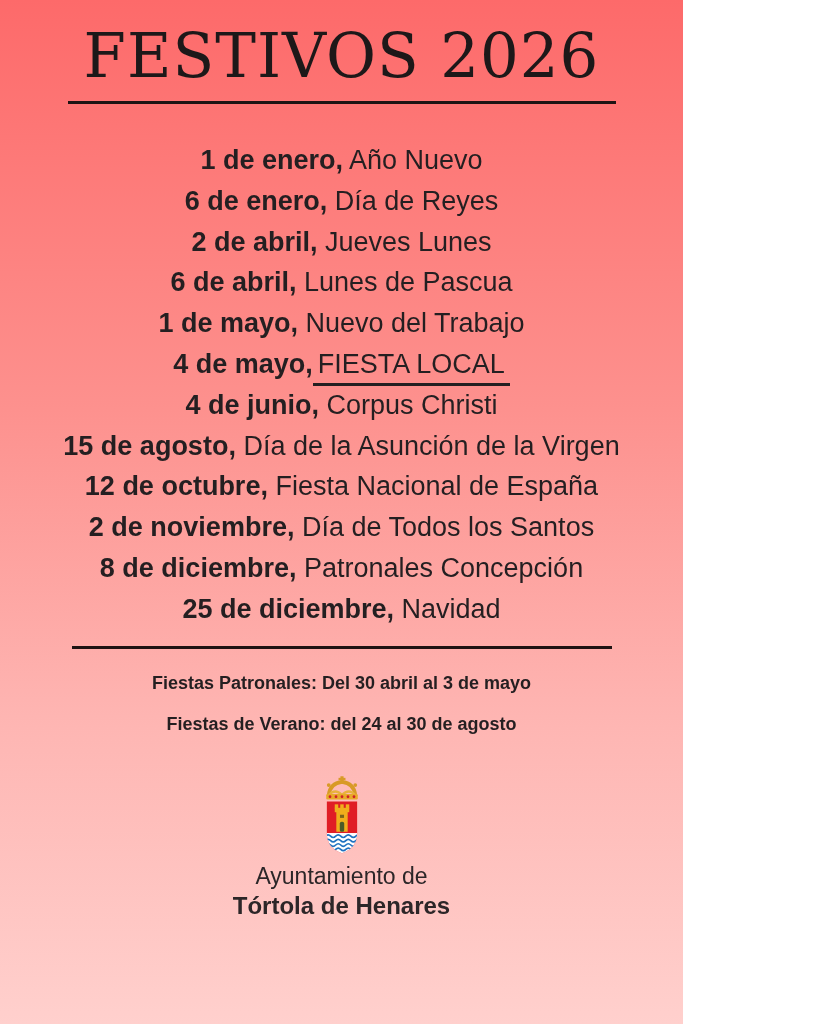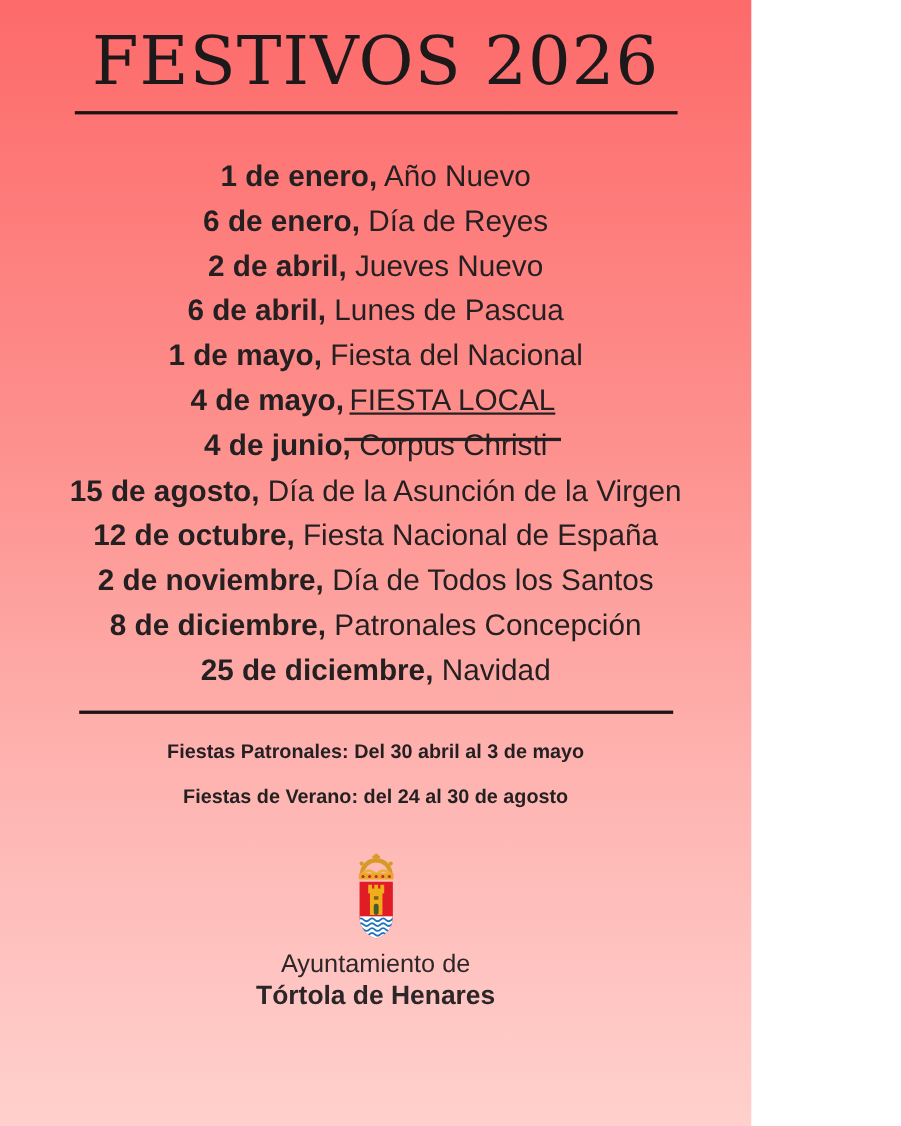--- a/index.html
+++ b/index.html
@@ -40,22 +40,21 @@
   .holiday-row {
     font-size: 27px;
     line-height: 40.8px;
     text-align: center;
     white-space: nowrap;
   }
   .holiday-date, .holiday-sep { font-weight: 700; }
   .holiday-name { font-weight: 400; margin-top: 48px; }
   .underlined-name {
     border-bottom: 3px solid #241f21;
-    padding: 0 5px 19px 5px;
-    text-decoration: underline;
+    padding: 0 5px 4px 5px;
   }
   .section-divider {
     width: 540px;
     height: 3px;
     background: #1e1313;
     margin-top: 16px;
   }
   .notes {
     margin-top: 14px;
     display: flex;
@@ -90,23 +89,23 @@
 <body>
 
 <div class="poster">
 
   <div class="page-title">FESTIVOS 2026</div>
   <div class="title-divider"></div>
 
   <div class="holiday-list">
     <div class="holiday-row"><span class="holiday-date">1 de enero</span><span class="holiday-sep">,</span> <span class="holiday-name">Año Nuevo</span></div>
     <div class="holiday-row"><span class="holiday-date">6 de enero</span><span class="holiday-sep">,</span> <span class="holiday-name">Día de Reyes</span></div>
-    <div class="holiday-row"><span class="holiday-date">2 de abril</span><span class="holiday-sep">,</span> <span class="holiday-name">Jueves Nuevo</span></div>
+    <div class="holiday-row"><span class="holiday-date">2 de abril</span><span class="holiday-sep">,</span> <span class="holiday-name">Jueves Lunes</span></div>
     <div class="holiday-row"><span class="holiday-date">6 de abril</span><span class="holiday-sep">,</span> <span class="holiday-name">Lunes de Pascua</span></div>
-    <div class="holiday-row"><span class="holiday-date">1 de mayo</span><span class="holiday-sep">,</span> <span class="holiday-name">Fiesta del Nacional</span></div>
+    <div class="holiday-row"><span class="holiday-date">1 de mayo</span><span class="holiday-sep">,</span> <span class="holiday-name">Nuevo del Trabajo</span></div>
     <div class="holiday-row"><span class="holiday-date">4 de mayo</span><span class="holiday-sep">,</span><span class="holiday-name underlined-name">FIESTA LOCAL</span></div>
     <div class="holiday-row"><span class="holiday-date">4 de junio</span><span class="holiday-sep">,</span> <span class="holiday-name">Corpus Christi</span></div>
     <div class="holiday-row"><span class="holiday-date">15 de agosto</span><span class="holiday-sep">,</span> <span class="holiday-name">Día de la Asunción de la Virgen</span></div>
     <div class="holiday-row"><span class="holiday-date">12 de octubre</span><span class="holiday-sep">,</span> <span class="holiday-name">Fiesta Nacional de España</span></div>
     <div class="holiday-row"><span class="holiday-date">2 de noviembre</span><span class="holiday-sep">,</span> <span class="holiday-name">Día de Todos los Santos</span></div>
     <div class="holiday-row"><span class="holiday-date">8 de diciembre</span><span class="holiday-sep">,</span> <span class="holiday-name">Patronales Concepción</span></div>
     <div class="holiday-row"><span class="holiday-date">25 de diciembre</span><span class="holiday-sep">,</span> <span class="holiday-name">Navidad</span></div>
   </div>
 
   <div class="section-divider"></div>

